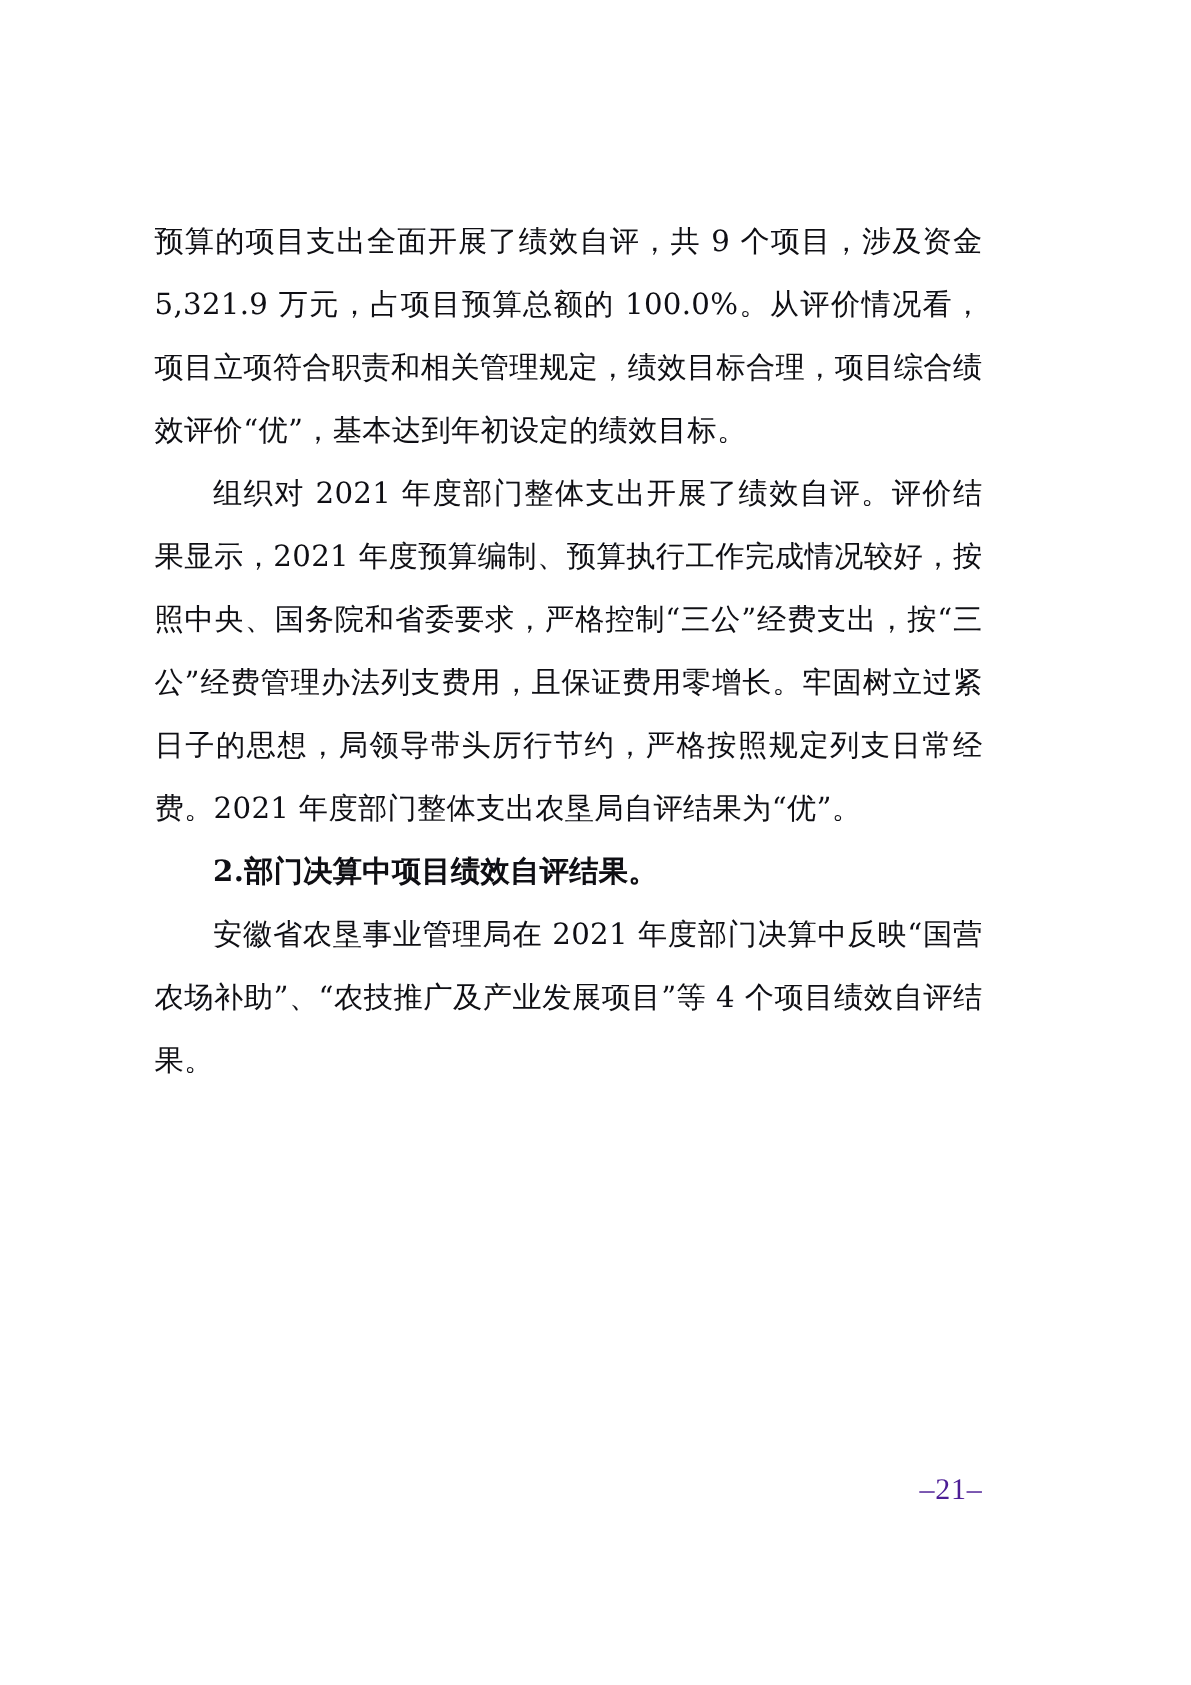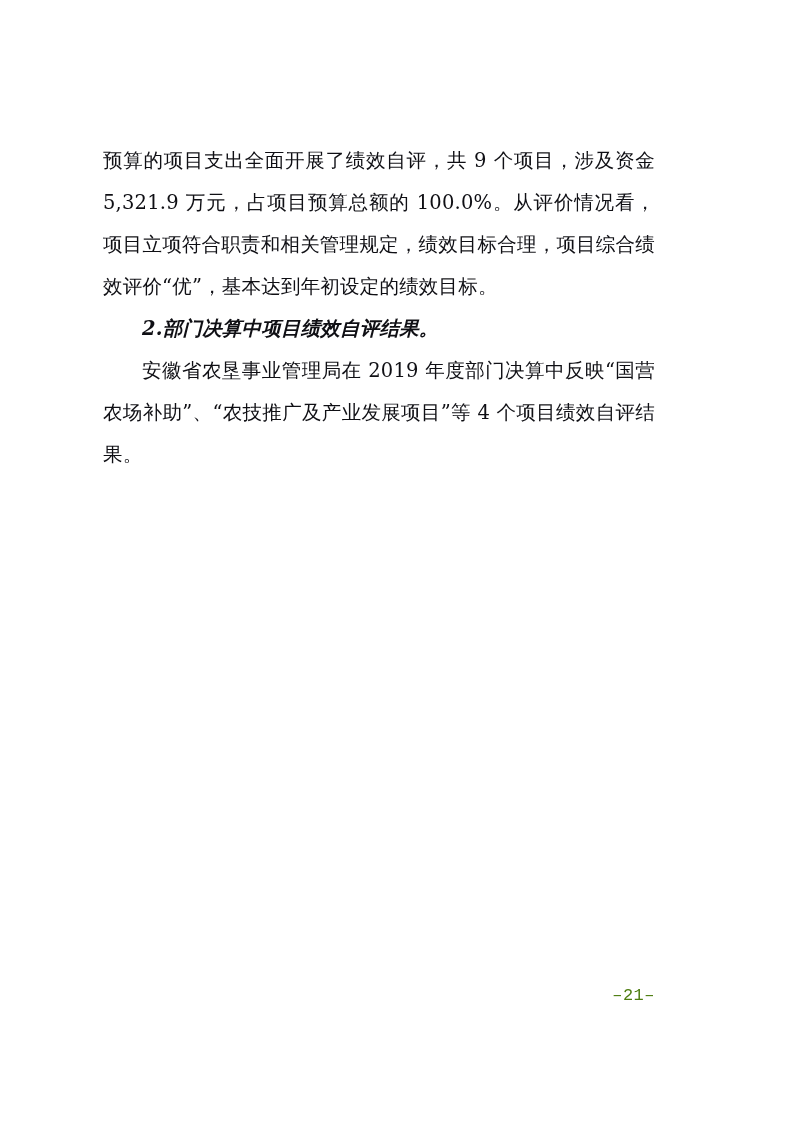--- a/index.html
+++ b/index.html
@@ -36,35 +36,35 @@
   }
   p.noindent {
     text-indent: 0;
   }
   .heading {
     margin: 0;
     text-indent: 2em;
     font-weight: bold;
     font-size: 19.5px;
     line-height: 42px;
-    font-style: italic;
   }
   .page-number {
     position: absolute;
     right: 103px;
     bottom: 118px;
-    font-size: 17px;
-    font-family: Liberation Mono, monospace;
-    color: #4d7c0f;
+    font-size: 20px;
+    font-family: Liberation Serif, serif;
+    color: #4c1d95;
     letter-spacing: 0.5px;
   }
 </style>
 </head>
 <body>
 
 <div class="page">
   <div class="doc-body">
     <p class="noindent">预算的项目支出全面开展了绩效自评，共 9 个项目，涉及资金 5,321.9 万元，占项目预算总额的 100.0%。从评价情况看，项目立项符合职责和相关管理规定，绩效目标合理，项目综合绩效评价“优”，基本达到年初设定的绩效目标。</p>
+    <p>组织对 2021 年度部门整体支出开展了绩效自评。评价结果显示，2021 年度预算编制、预算执行工作完成情况较好，按照中央、国务院和省委要求，严格控制“三公”经费支出，按“三公”经费管理办法列支费用，且保证费用零增长。牢固树立过紧日子的思想，局领导带头厉行节约，严格按照规定列支日常经费。2021 年度部门整体支出农垦局自评结果为“优”。</p>
     <p class="heading">2.部门决算中项目绩效自评结果。</p>
-    <p>安徽省农垦事业管理局在 2019 年度部门决算中反映“国营农场补助”、“农技推广及产业发展项目”等 4 个项目绩效自评结果。</p>
+    <p>安徽省农垦事业管理局在 2021 年度部门决算中反映“国营农场补助”、“农技推广及产业发展项目”等 4 个项目绩效自评结果。</p>
   </div>
   <div class="page-number">–21–</div>
 </div>
 
 </body></html>

